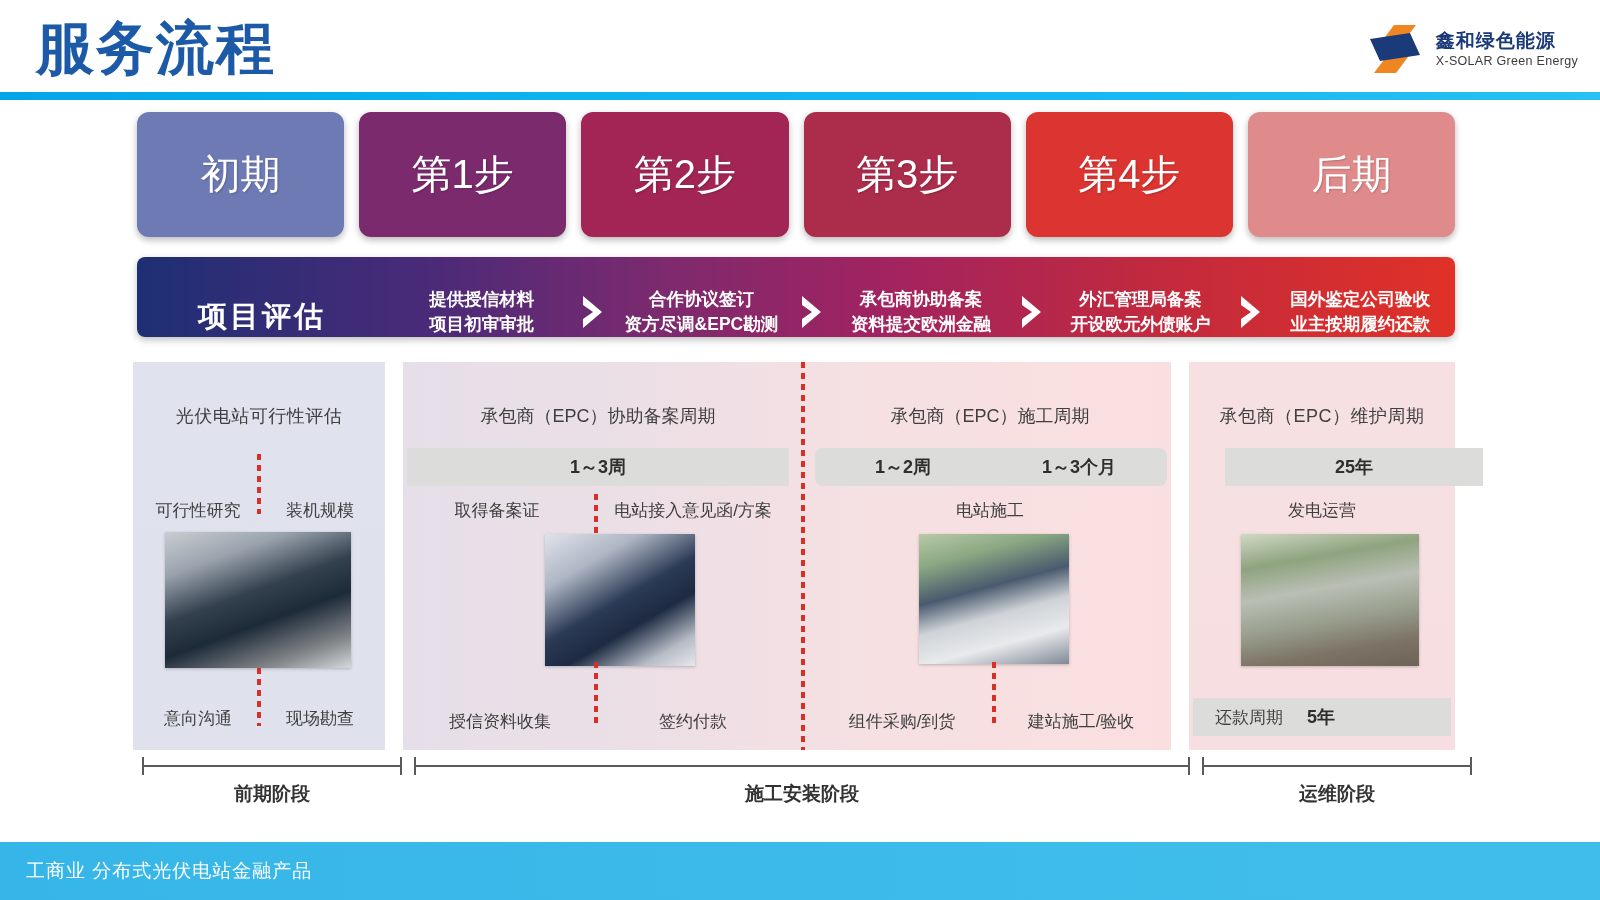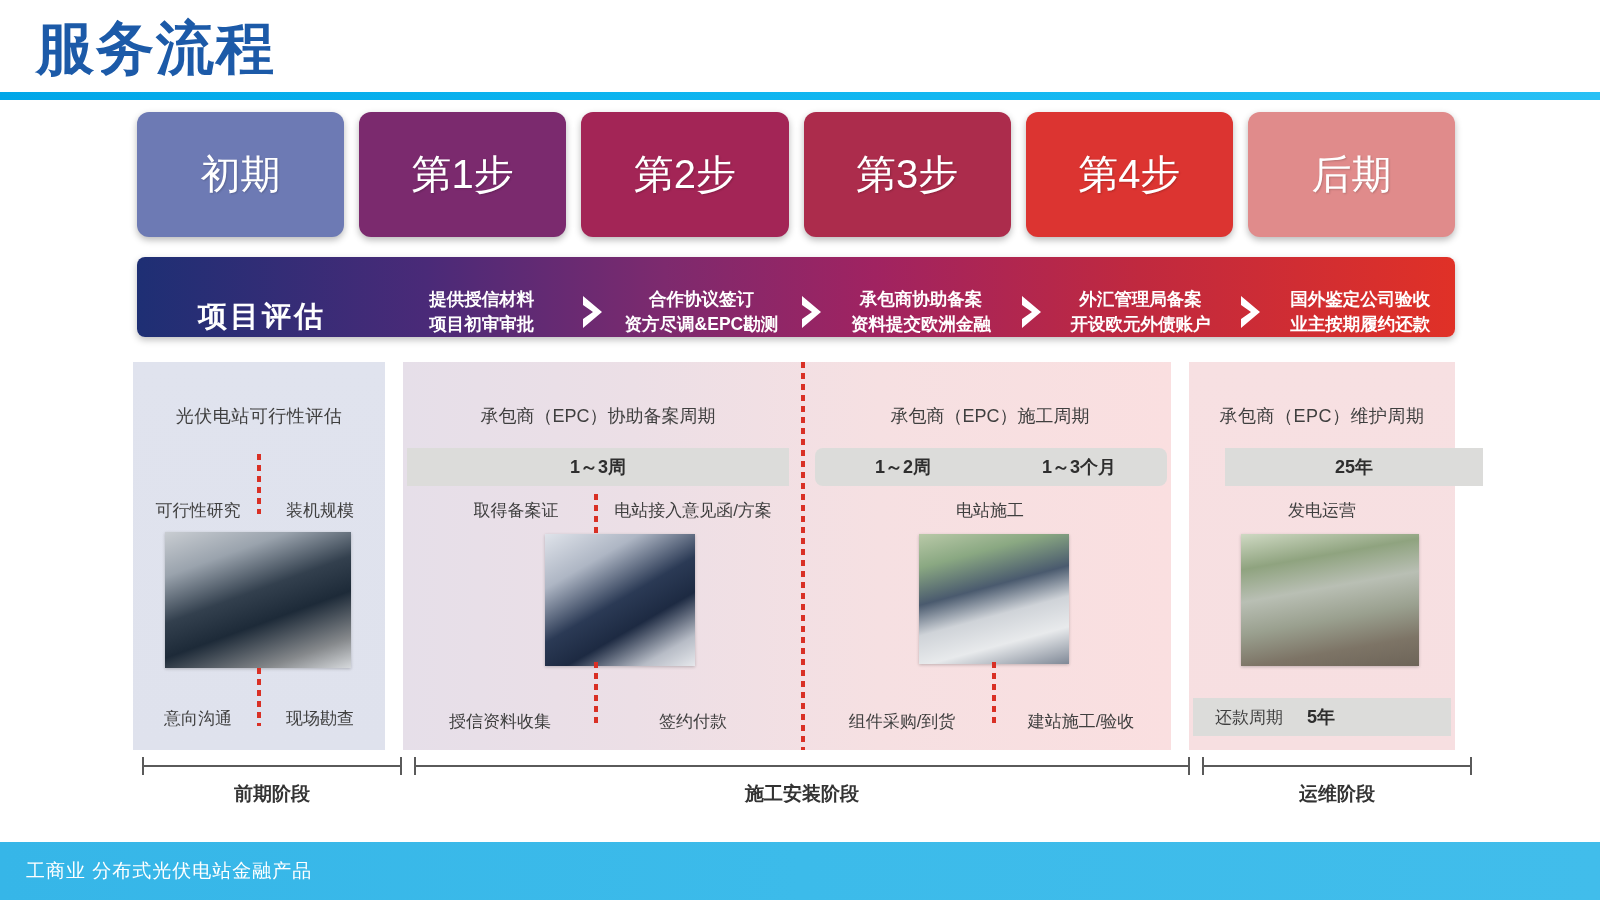--- a/index.html
+++ b/index.html
@@ -122,20 +122,33 @@
   }
   #footer-text { margin-left:26px; color:#ffffff; font-size:19px; letter-spacing:1px; }
 </style>
 </head>
 <body>
 
 <div id="header">
   <div id="page-title">服务流程</div>
   <div id="header-rule"></div>
 
+  <div id="logo-wrap">
+    <div id="logo-mark">
+      <svg width="58" height="52" viewBox="0 0 58 52">
+        <polygon points="28,2 50,2 32,26 10,26" fill="#f08622"></polygon>
+        <polygon points="26,26 48,26 30,50 8,50" fill="#f08622"></polygon>
+        <polygon points="4,16 44,10 54,32 14,38" fill="#1b3a7a"></polygon>
+      </svg>
+    </div>
+    <div id="logo-text">
+      <div id="logo-cn">鑫和绿色能源</div>
+      <div id="logo-en">X-SOLAR Green Energy</div>
+    </div>
+  </div>
 </div>
 
 <div id="steps">
     <div class="step-box" style="background: rgb(109, 122, 180);">初期</div>
     <div class="step-box" style="background: rgb(123, 42, 110);">第1步</div>
     <div class="step-box" style="background: rgb(163, 37, 86);">第2步</div>
     <div class="step-box" style="background: rgb(172, 44, 76);">第3步</div>
     <div class="step-box" style="background: rgb(220, 52, 49);">第4步</div>
     <div class="step-box" style="background: rgb(224, 139, 139);">后期</div>
   </div>
@@ -197,21 +210,21 @@
     <div class="vdot" style="left:124px; top:306px; height:58px;"></div>
     <div class="row-label" style="left:6px; top:345px; width:118px;">意向沟通</div>
     <div class="row-label" style="left:128px; top:345px; width:118px;">现场勘查</div>
   </div>
 
   <div class="panel" id="panel-23">
 
     <div class="sub-title" style="left:0; width:390px;">承包商（EPC）协助备案周期</div>
     <div class="time-bar" style="left:4px; top:86px; width:382px;">1～3周</div>
     <div class="vdot" style="left:191px; top:132px; height:52px;"></div>
-    <div class="row-label" style="left:20px; top:137px; width:186px;">取得备案证</div>
+    <div class="row-label" style="left:1px; top:137px; width:186px;">取得备案证</div>
     <div class="row-label" style="left:194px; top:137px; width:192px;">电站接入意见函/方案</div>
     <div class="photo" id="ph2" style="left: 142px; top: 172px; width: 150px; height: 132px; background: linear-gradient(150deg, rgb(223, 227, 234) 0%, rgb(174, 182, 196) 25%, rgb(43, 58, 85) 50%, rgb(29, 42, 66) 66%, rgb(183, 188, 198) 86%, rgb(230, 232, 236) 100%);"></div>
     <div class="vdot" style="left:191px; top:300px; height:62px;"></div>
     <div class="row-label" style="left:4px; top:348px; width:186px;">授信资料收集</div>
     <div class="row-label" style="left:194px; top:348px; width:192px;text-align:center;">签约付款</div>
 
     <div class="vdot" style="left:398px; top:0px; height:388px;"></div>
 
     <div class="sub-title" style="left:410px; width:354px;">承包商（EPC）施工周期</div>
     <div class="time-bar split" style="left:412px; top:86px; width:352px;border-radius:8px;">

